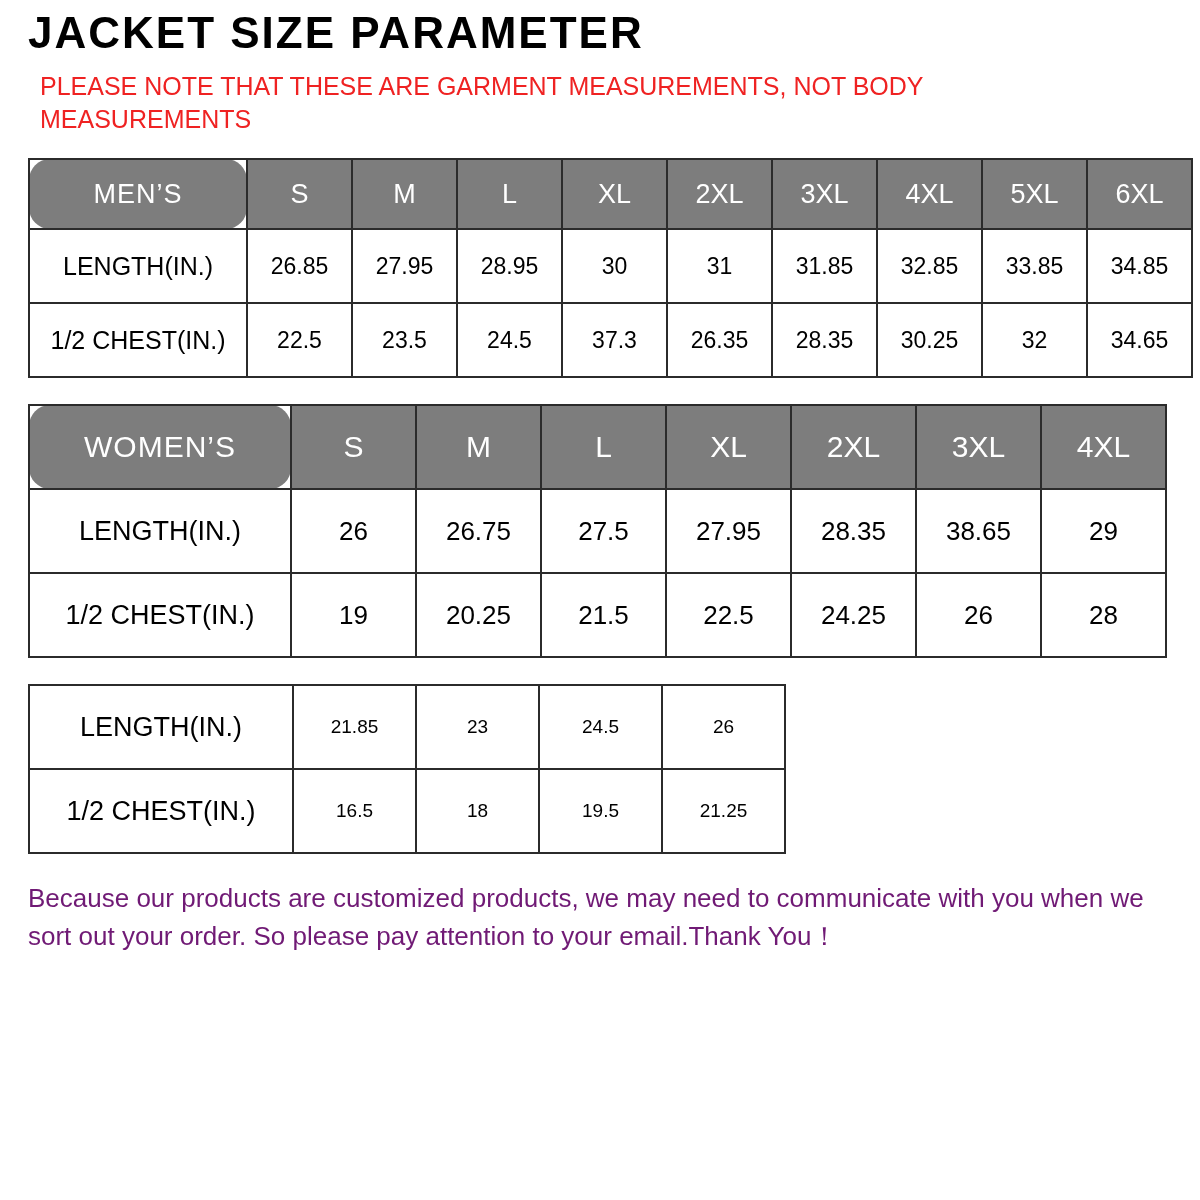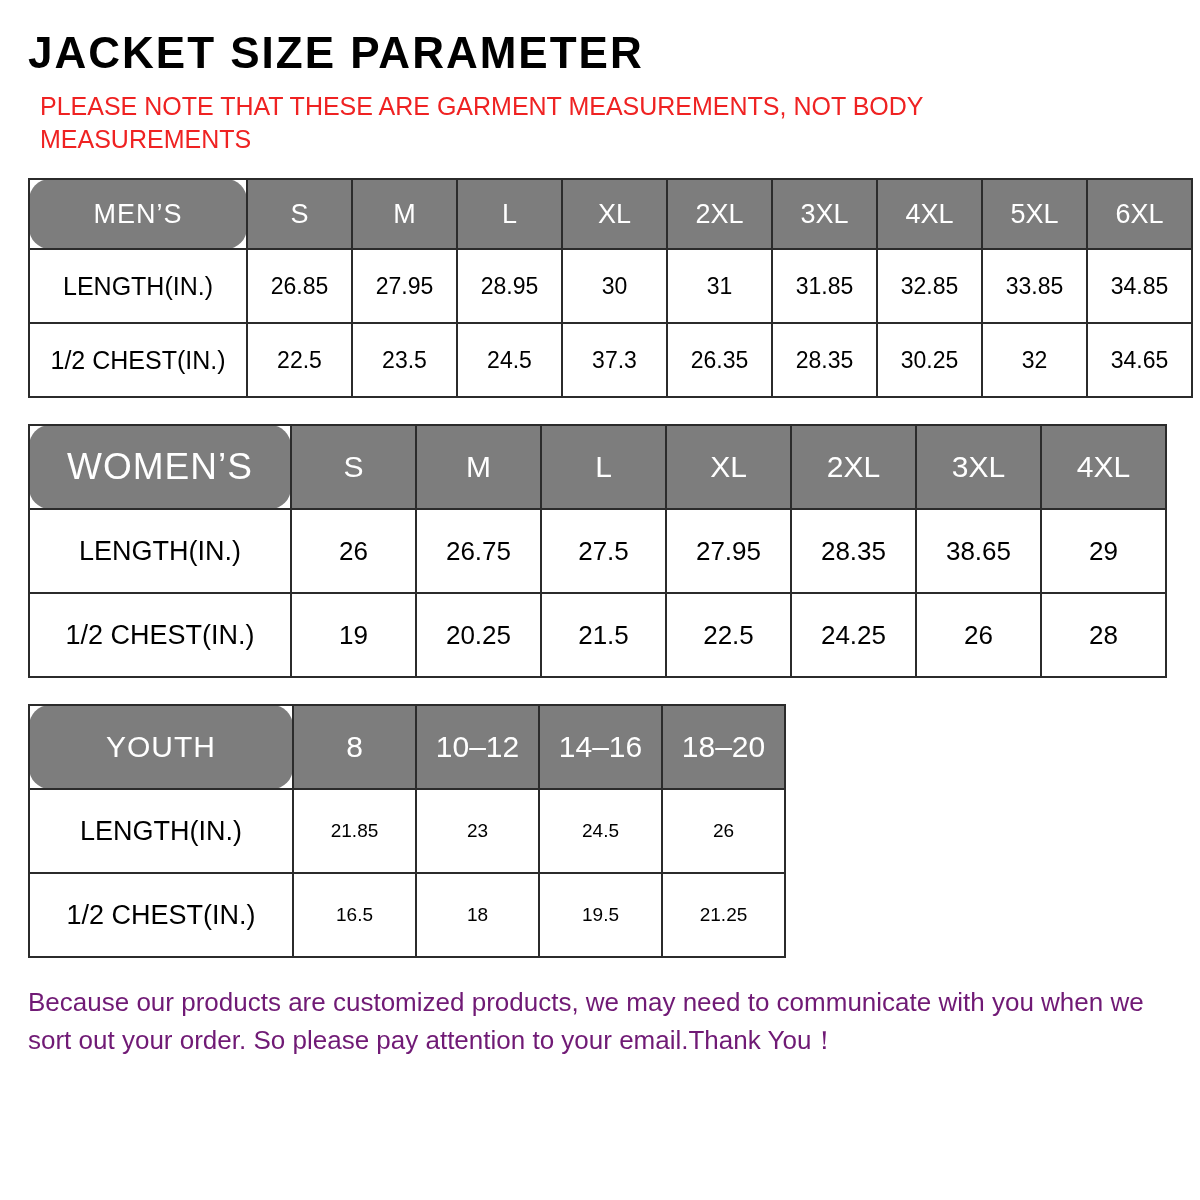--- a/index.html
+++ b/index.html
@@ -11,21 +11,21 @@
     width: 1200px;
     height: 1200px;
     font-family: "Liberation Sans", sans-serif;
     color: #000000;
     overflow: hidden;
   }
   .page {
     width: 1200px;
     height: 1164px;
     box-sizing: border-box;
-    padding: 30px 28px 10px 28px;
+    padding: 10px 28px 10px 28px;
     position: relative;
   }
   .title {
     font-size: 44px;
     font-weight: bold;
     letter-spacing: 2px;
     margin: 0 0 14px 0;
     line-height: 1.05;
     color: #000;
   }
@@ -75,21 +75,21 @@
   #mens-table tr.head td.rowlabel { font-size: 27px; }
   #mens-table tr.head td.cell { font-size: 27px; }
   #mens-table td.cell { font-size: 23px; }
 
   
   #womens-table { width: 1120px; }
   #womens-table tr { height: 84px; }
   #womens-table tr.head { height: 84px; }
   #womens-table td.rowlabel { width: 260px; }
   #womens-table td.cell { width: 123px; }
-  #womens-table tr.head td.rowlabel { font-size: 37px; }
+  #womens-table tr.head td.rowlabel { font-size: 30px; }
   #womens-table tr.head td.cell { font-size: 30px; }
   #womens-table td.rowlabel { font-size: 27px; }
   #womens-table td.cell { font-size: 26px; }
 
   
   #youth-table { width: 748px; }
   #youth-table tr { height: 84px; }
   #youth-table tr.head { height: 84px; }
   #youth-table td.rowlabel { width: 262px; }
   #youth-table td.cell { width: 121px; }
@@ -190,27 +190,20 @@
         <td class="cell">22.5</td>
         <td class="cell">24.25</td>
         <td class="cell">26</td>
         <td class="cell">28</td>
       </tr>
     </tbody>
   </table>
 
   <table class="sizechart" id="youth-table">
     <tbody>
-      <tr class="head">
-        <td class="rowlabel">YOUTH</td>
-        <td class="cell">8</td>
-        <td class="cell">10–12</td>
-        <td class="cell">14–16</td>
-        <td class="cell">18–20</td>
-      </tr>
       <tr>
         <td class="rowlabel">LENGTH(IN.)</td>
         <td class="cell">21.85</td>
         <td class="cell">23</td>
         <td class="cell">24.5</td>
         <td class="cell">26</td>
       </tr>
       <tr>
         <td class="rowlabel">1/2 CHEST(IN.)</td>
         <td class="cell">16.5</td>

